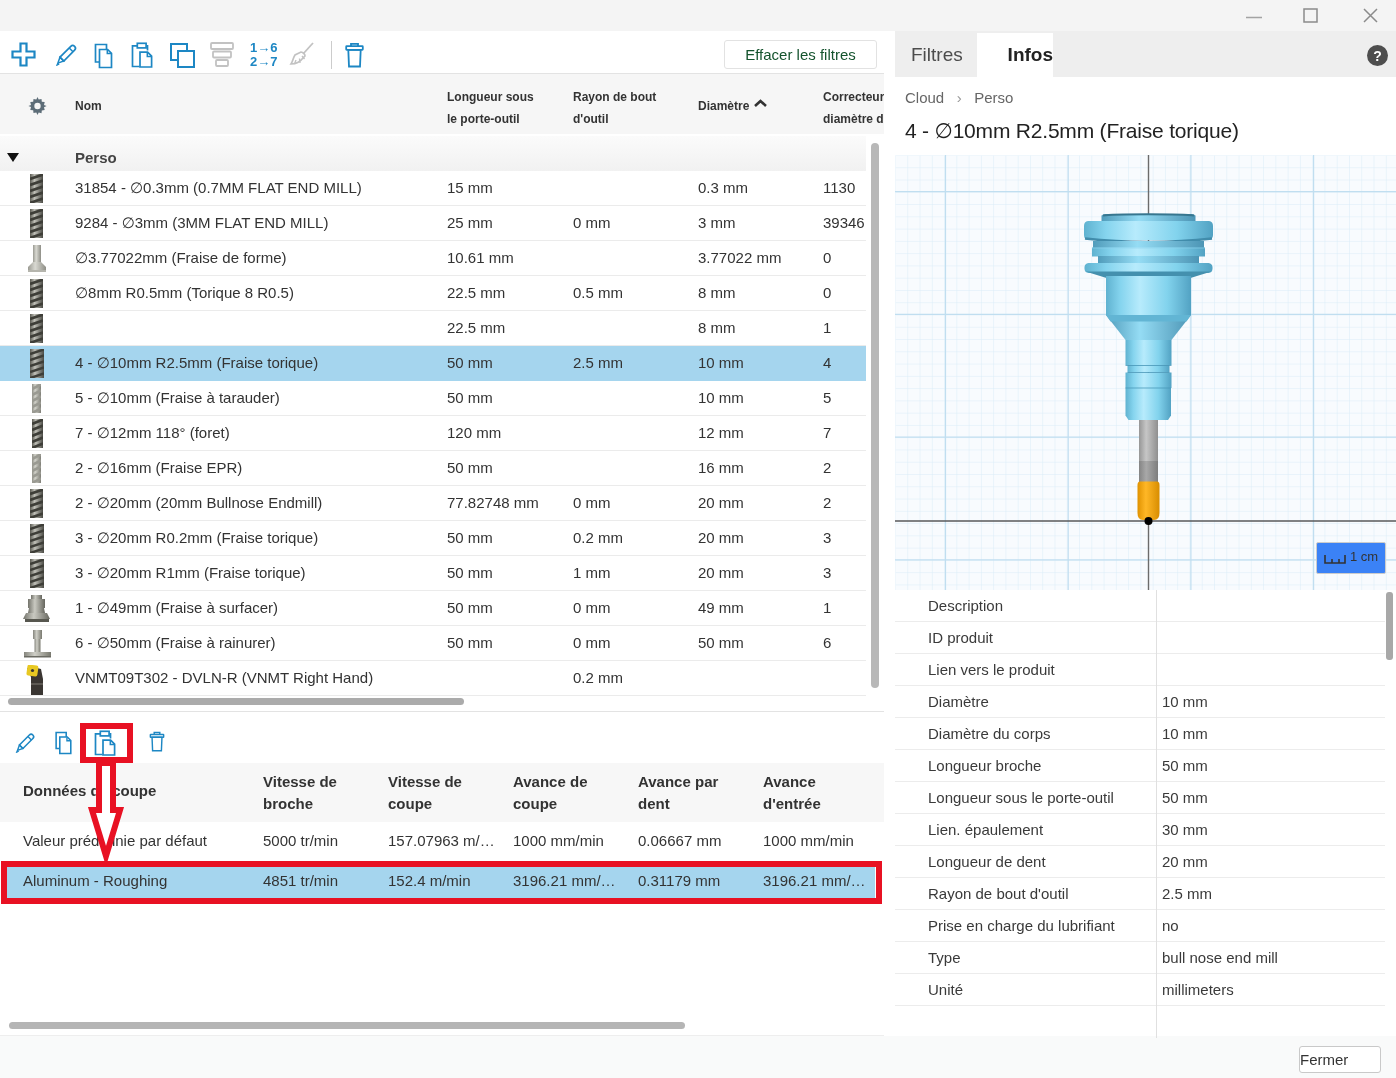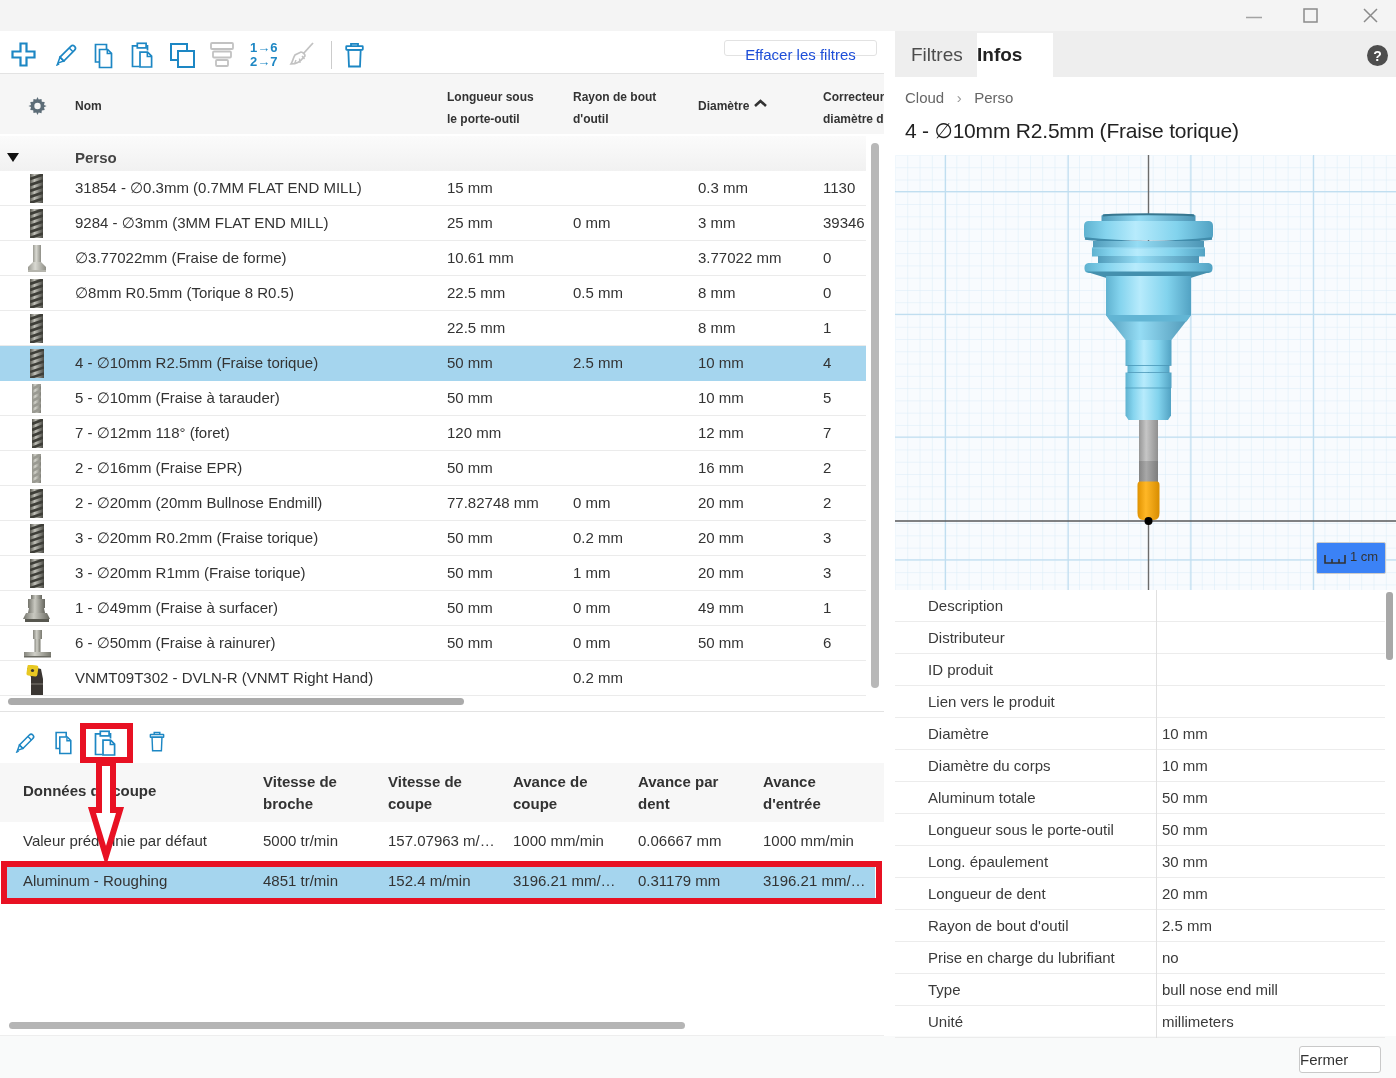--- a/index.html
+++ b/index.html
@@ -1,37 +1,37 @@
 <!DOCTYPE html>
 <html><head><meta charset="utf-8"><style>
 *{margin:0;padding:0;box-sizing:border-box}
 html,body{width:1396px;height:1078px;background:#fff;font-family:"Liberation Sans",sans-serif;position:relative;overflow:hidden;color:#333}
 .abs{position:absolute}
 .titlebar{left:0;top:0;width:1396px;height:31px;background:#f4f4f4}
 .lt-toolbar{left:0;top:31px;width:884px;height:43px;background:#fff;border-bottom:1px solid #e3e3e3}
-.btn-clear{left:724px;top:40px;width:153px;height:16px;border:1px solid #e2e2e2;border-radius:3px;color:#1d4ed8;font-size:15px;line-height:27px;text-align:center;background:#fff}
+.btn-clear{left:724px;top:40px;width:153px;height:29px;border:1px solid #e2e2e2;border-radius:3px;color:#14532d;font-size:15px;line-height:27px;text-align:center;background:#fff}
 .thead{left:0;top:74px;width:884px;height:60px;background:#f6f6f6;font-weight:bold;font-size:12px;color:#333}
 .hcell{position:absolute;line-height:20px}
 .grouprow{left:0;top:136px;width:866px;height:35px;background:linear-gradient(#fbfbfb,#f1f1f1)}
 .rows{left:0;top:171px;width:866px}
 .trow{position:relative;width:866px;height:35px;border-bottom:1px solid #ebebeb;font-size:15px;background:#fff}
 .trow.sel{background:#a5d5ee;border-bottom:1px solid #a5d5ee}
 .trow span{position:absolute;top:0;line-height:34px;white-space:nowrap}
 .cn{left:75px}.c1{left:447px}.c2{left:573px}.c3{left:698px}.c4{left:823px}
 .ticon{position:absolute}
 .vscroll{left:871px;top:143px;width:8px;height:545px;background:#b8b8b8;border-radius:4px}
 .hscroll1{left:8px;top:698px;width:456px;height:7px;background:#ababab;border-radius:4px}
 .botpanel{left:0;top:711px;width:884px;height:325px;background:#fff;border-top:1px solid #e3e3e3;border-bottom:1px solid #eee}
 .bothead{left:0;top:763px;width:884px;height:59px;background:#f7f7f7;font-weight:bold;font-size:15px}
 .brow{position:absolute;width:884px;height:39px;font-size:15px}
 .brow span{position:absolute;white-space:nowrap}
 .b0{left:23px}.b1{left:263px}.b2{left:388px}.b3{left:513px}.b4{left:638px}.b5{left:763px}
 .hscroll2{left:9px;top:1022px;width:676px;height:7px;background:#b5b5b5;border-radius:4px}
 .rpanel-tabs{left:895px;top:31px;width:501px;height:46px;background:#eeeeee}
-.tab-infos{left:977px;top:33px;width:76px;height:44px;background:#fff;text-align:left;font-weight:bold;font-size:19px;line-height:44px;color:#222}
+.tab-infos{left:977px;top:33px;width:76px;height:44px;background:#fff;text-align:right;font-weight:bold;font-size:19px;line-height:44px;color:#222}
 .tab-filtres{left:911px;top:33px;height:44px;font-size:19px;line-height:44px;color:#4c4c4c}
 .crumb{left:905px;top:89px;font-size:15px;color:#666}
 .rtitle{left:905px;top:119px;font-size:21px;color:#222;letter-spacing:-0.2px}
 .props{left:895px;top:590px;width:501px}
 .prow{position:relative;width:490px;height:32px;border-bottom:1px solid #ececec;font-size:15px;color:#3a3a3a}
 .prow .pl{position:absolute;left:33px;line-height:31px}
 .prow .pv{position:absolute;left:267px;line-height:31px}
 .pdivider{left:1156px;top:590px;width:1px;height:448px;background:#e0e0e0}
 .pscroll{left:1386px;top:592px;width:7px;height:68px;background:#a8a8a8;border-radius:3px}
 .btn-fermer{left:1299px;top:1046px;width:82px;height:27px;border:1px solid #c9c9c9;border-radius:3px;background:#fff;font-size:15px;line-height:25px;color:#333}
@@ -558,49 +558,45 @@
         <path d="M1 1v8h20V1M8 9V5M15 9V5" stroke="#333" stroke-width="1.6" fill="none"></path>
       </svg>
       <span style="position:absolute;left:33px;top:6px;font-size:13px;color:#333">1 cm</span>
     </div></div>
 <div class="abs props" id="props">
     <div class="prow">
       <span class="pl">Description</span>
       <span class="pv"></span>
     </div>
     <div class="prow">
-      <span class="pl">Distributeur</span>
-      <span class="pv"></span>
-    </div>
-    <div class="prow">
       <span class="pl">ID produit</span>
       <span class="pv"></span>
     </div>
     <div class="prow">
       <span class="pl">Lien vers le produit</span>
       <span class="pv"></span>
     </div>
     <div class="prow">
       <span class="pl">Diamètre</span>
       <span class="pv">10 mm</span>
     </div>
     <div class="prow">
       <span class="pl">Diamètre du corps</span>
       <span class="pv">10 mm</span>
     </div>
     <div class="prow">
-      <span class="pl">Aluminum totale</span>
+      <span class="pl">Longueur broche</span>
       <span class="pv">50 mm</span>
     </div>
     <div class="prow">
       <span class="pl">Longueur sous le porte-outil</span>
       <span class="pv">50 mm</span>
     </div>
     <div class="prow">
-      <span class="pl">Long. épaulement</span>
+      <span class="pl">Lien. épaulement</span>
       <span class="pv">30 mm</span>
     </div>
     <div class="prow">
       <span class="pl">Longueur de dent</span>
       <span class="pv">20 mm</span>
     </div>
     <div class="prow">
       <span class="pl">Rayon de bout d'outil</span>
       <span class="pv">2.5 mm</span>
     </div>

